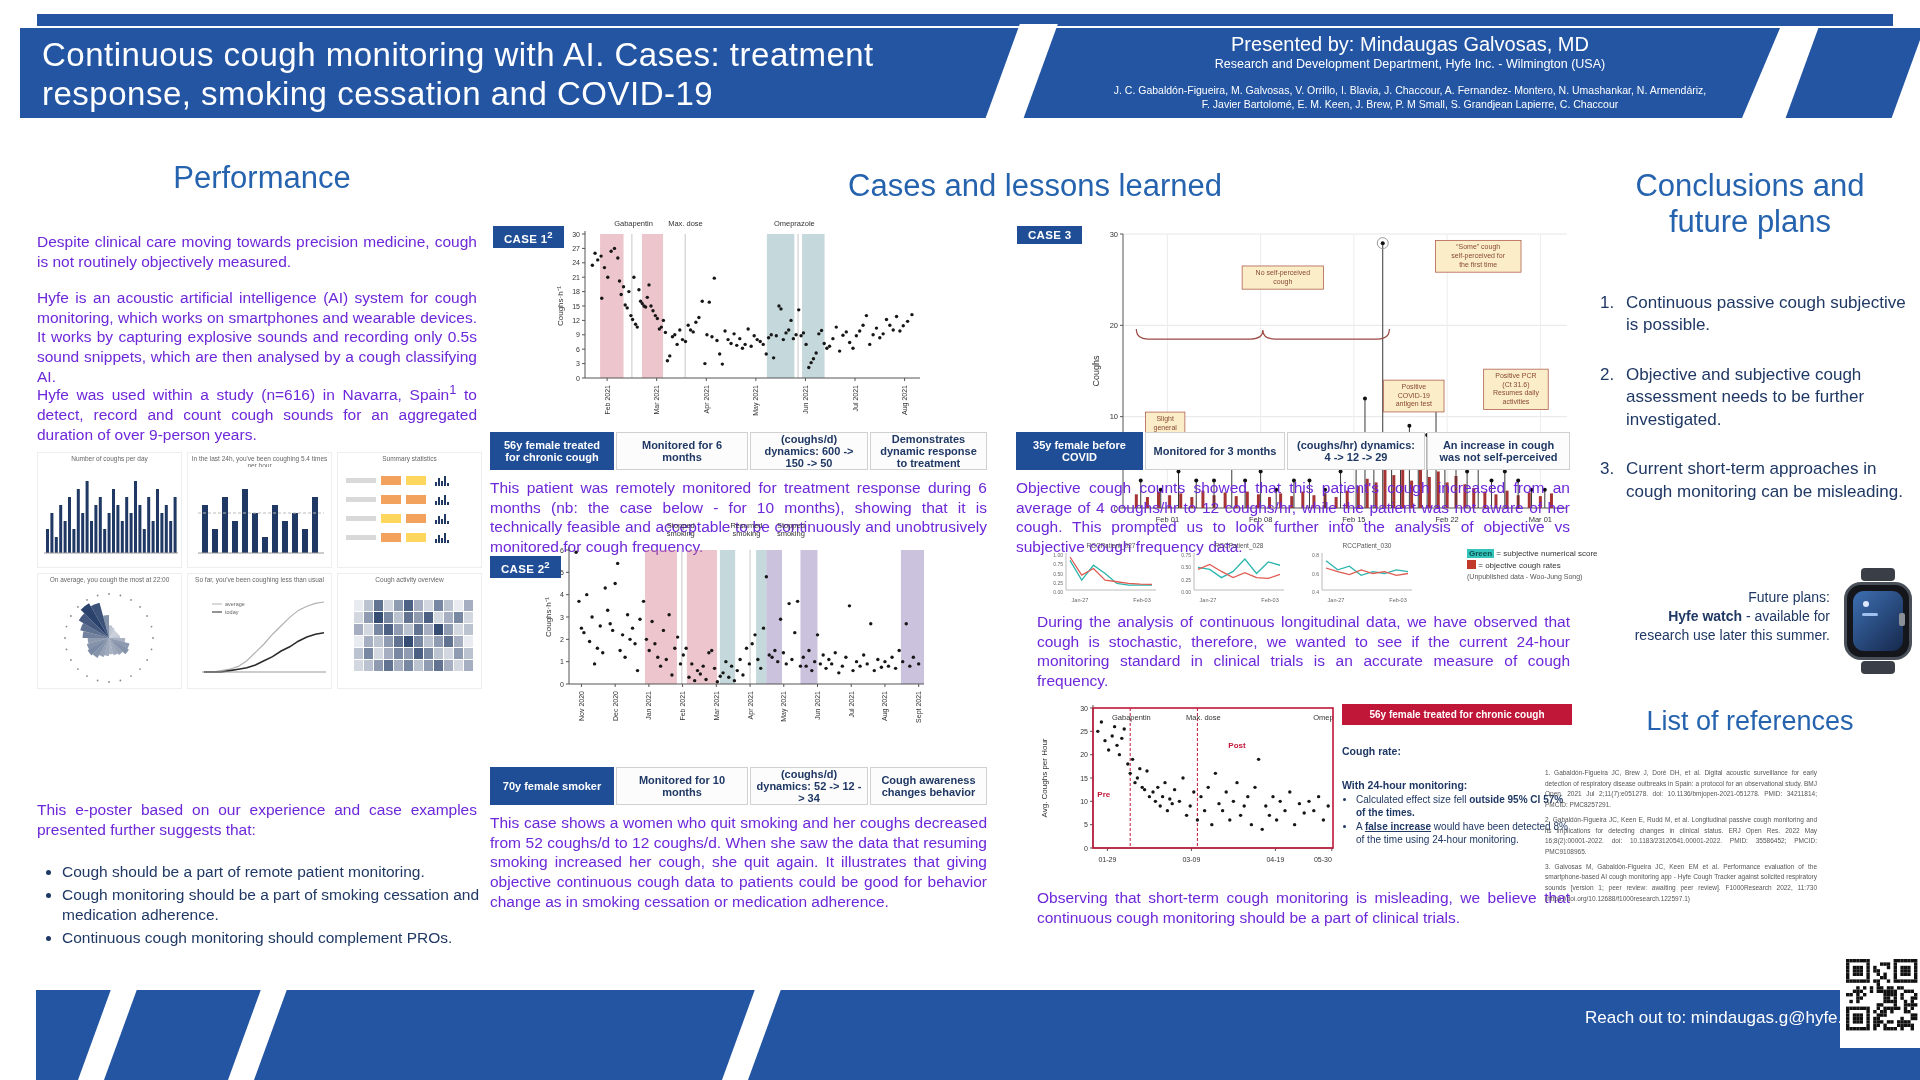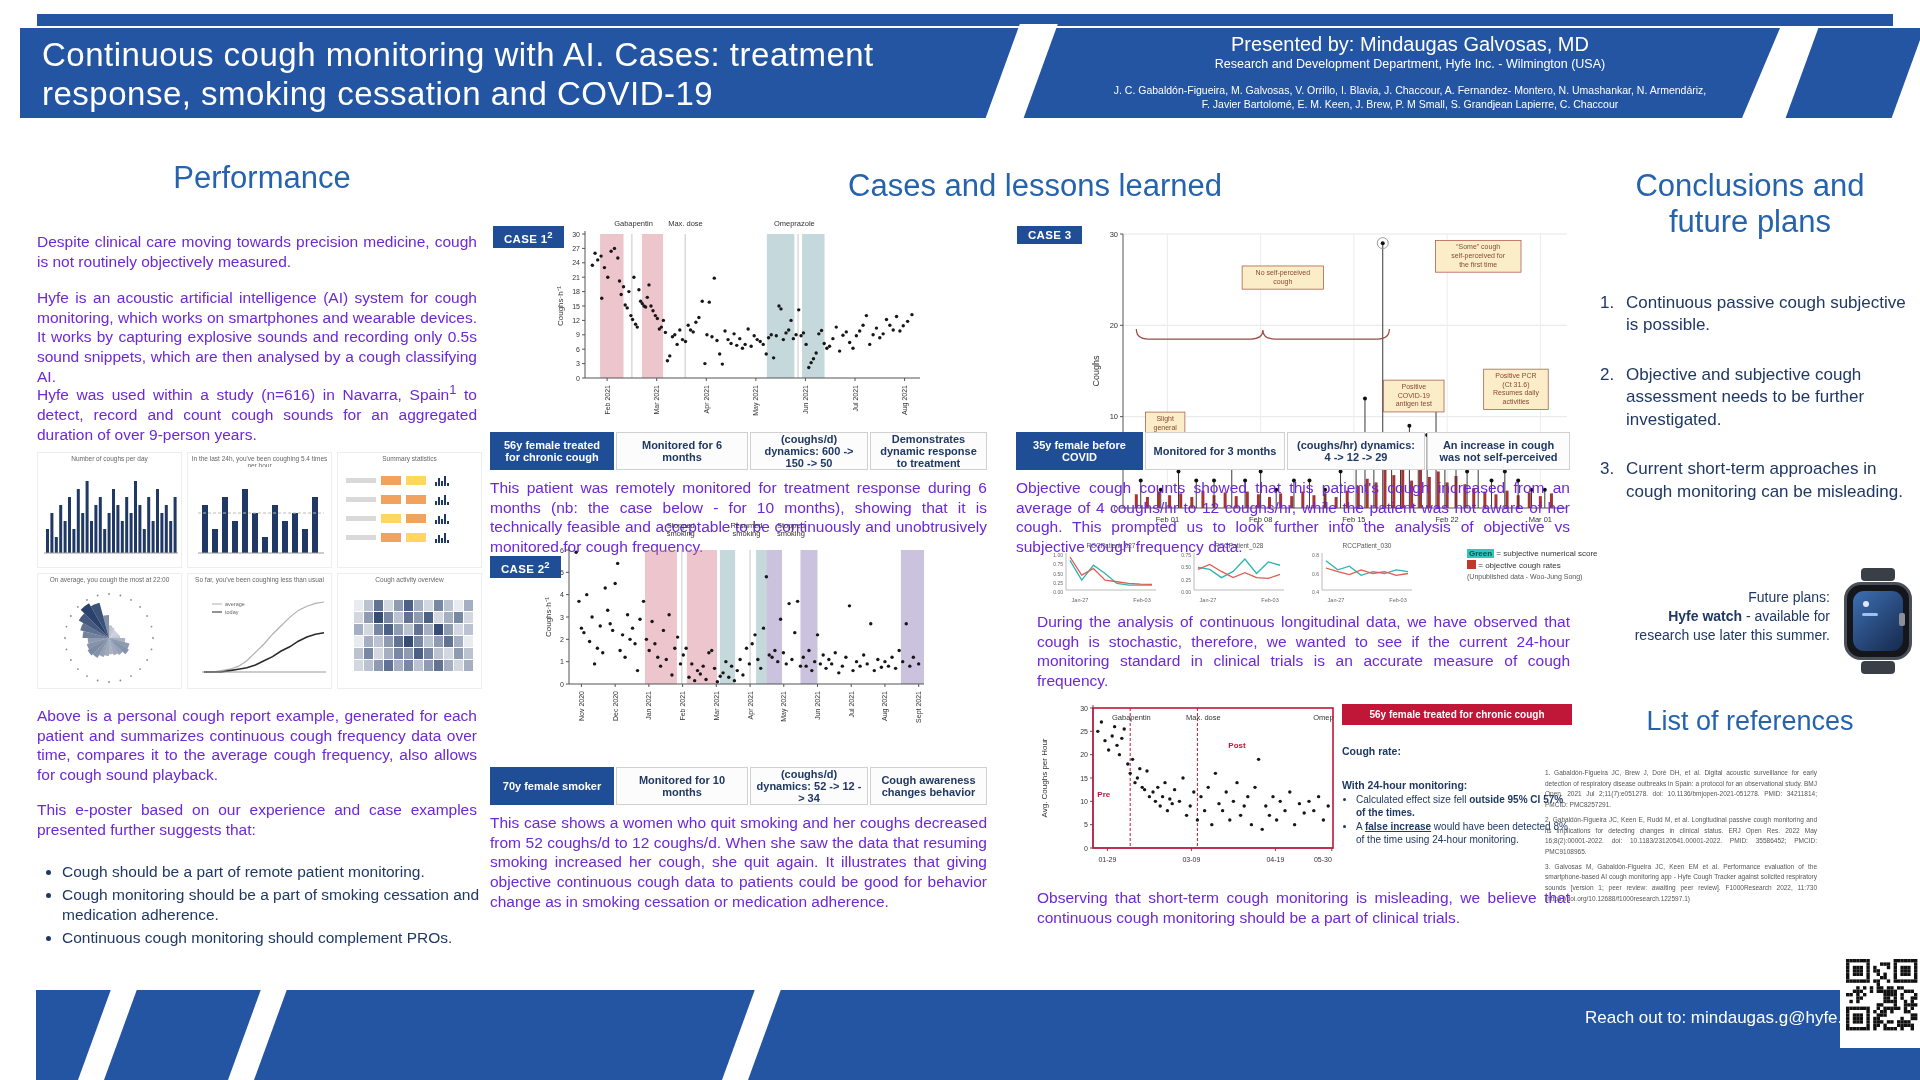--- a/index.html
+++ b/index.html
@@ -340,21 +340,20 @@
             <rect x="66" y="72" width="9" height="11" fill="rgba(31,56,100,0.6)"></rect>
             <rect x="76" y="72" width="9" height="11" fill="rgba(31,56,100,0.3)"></rect>
             <rect x="86" y="72" width="9" height="11" fill="rgba(31,56,100,0.5)"></rect>
             <rect x="96" y="72" width="9" height="11" fill="rgba(31,56,100,0.7)"></rect>
             <rect x="106" y="72" width="9" height="11" fill="rgba(31,56,100,0.4)"></rect>
             <rect x="116" y="72" width="9" height="11" fill="rgba(31,56,100,0.2)"></rect>
             <rect x="126" y="72" width="9" height="11" fill="rgba(31,56,100,0.4)"></rect>
           </svg></div>
     </div>
   </div>
-  <div class="abs para" style="left:37px;top:706px;width:440px;">Above is a personal cough report example, generated for each patient and summarizes continuous cough frequency data over time, compares it to the average cough frequency, also allows for cough sound playback.</div>
   <div class="abs para" style="left:37px;top:800px;width:440px;">This e-poster based on our experience and case examples presented further suggests that:</div>
   <ul class="abs blts" style="left:40px;top:862px;width:437px;">
     <li>Cough should be a part of remote patient monitoring.</li>
     <li>Cough monitoring should be a part of smoking cessation and medication adherence.</li>
     <li>Continuous cough monitoring should complement PROs.</li>
   </ul>
 
   <div class="abs sect" style="left:500px;top:168px;width:1070px;">Cases and lessons learned</div>
 
   <div class="abs badge" style="left:493px;top:226px;">

